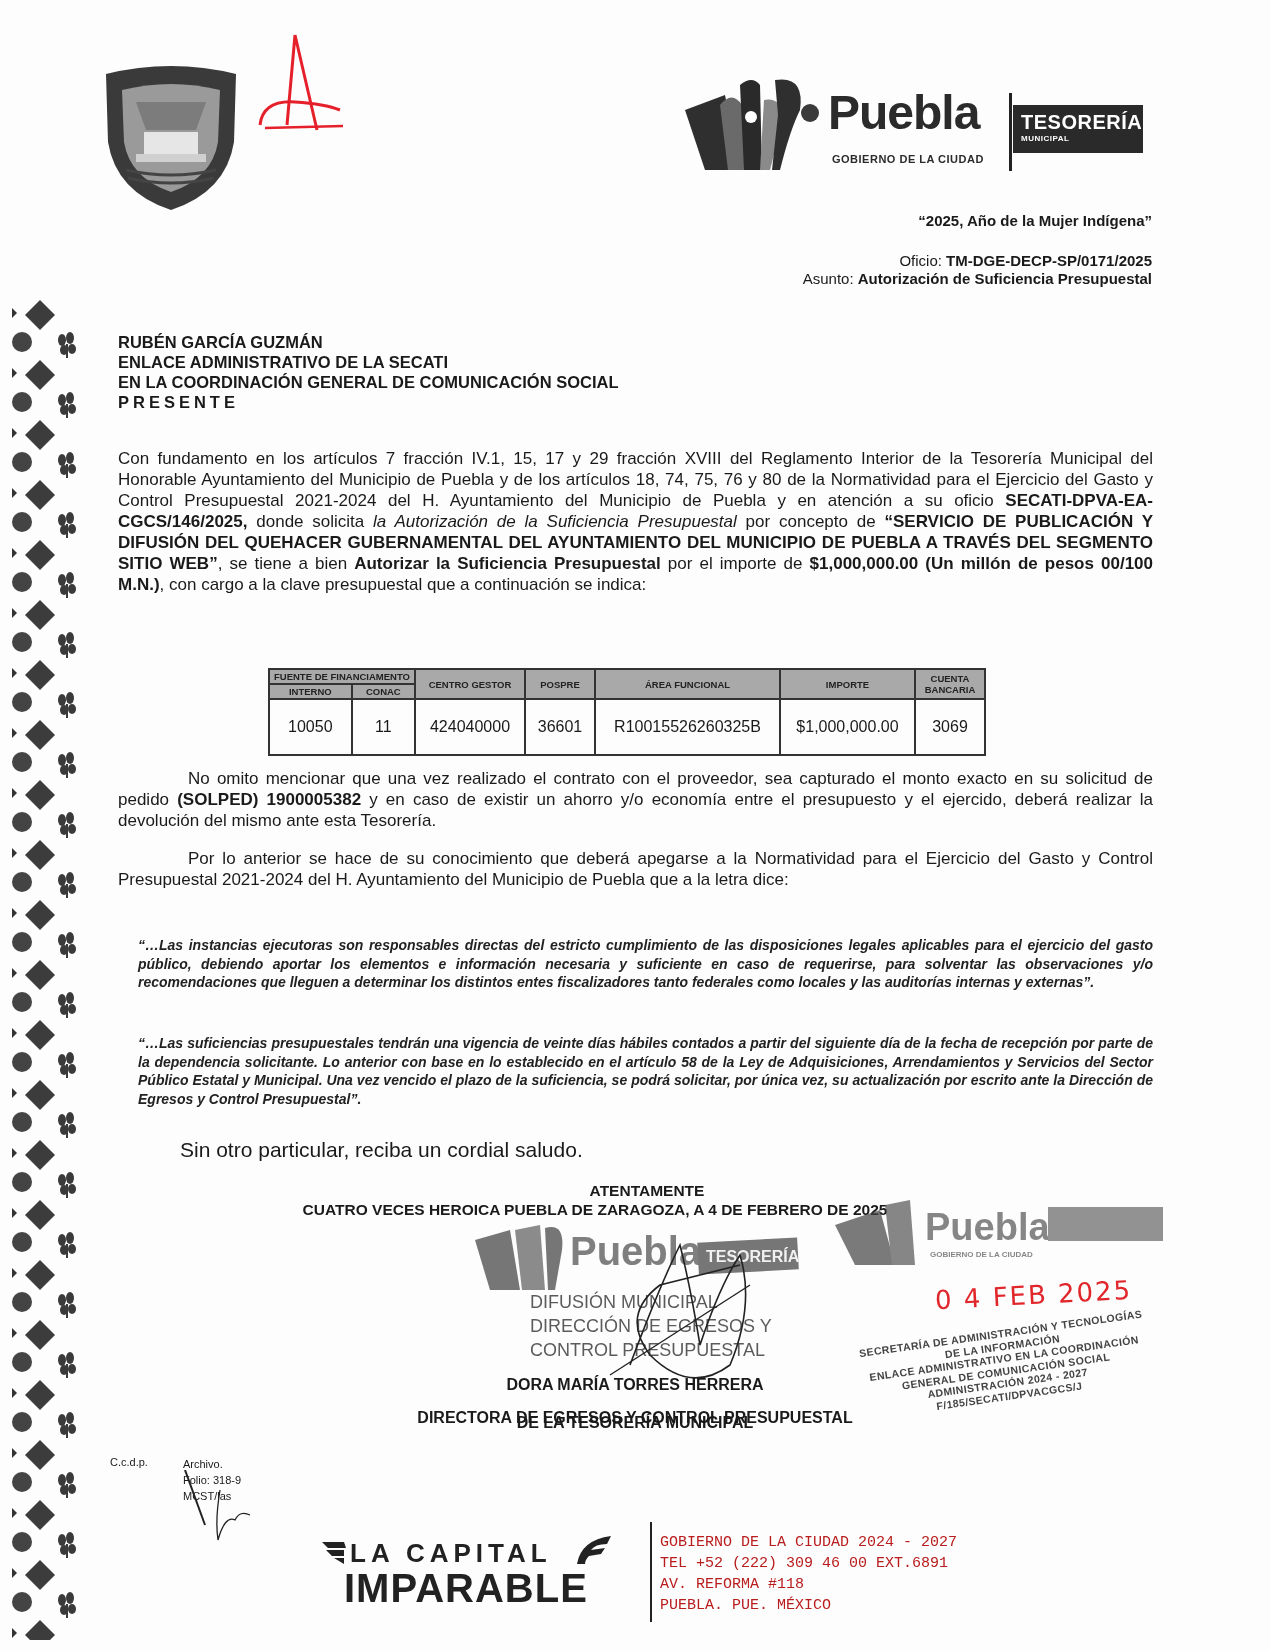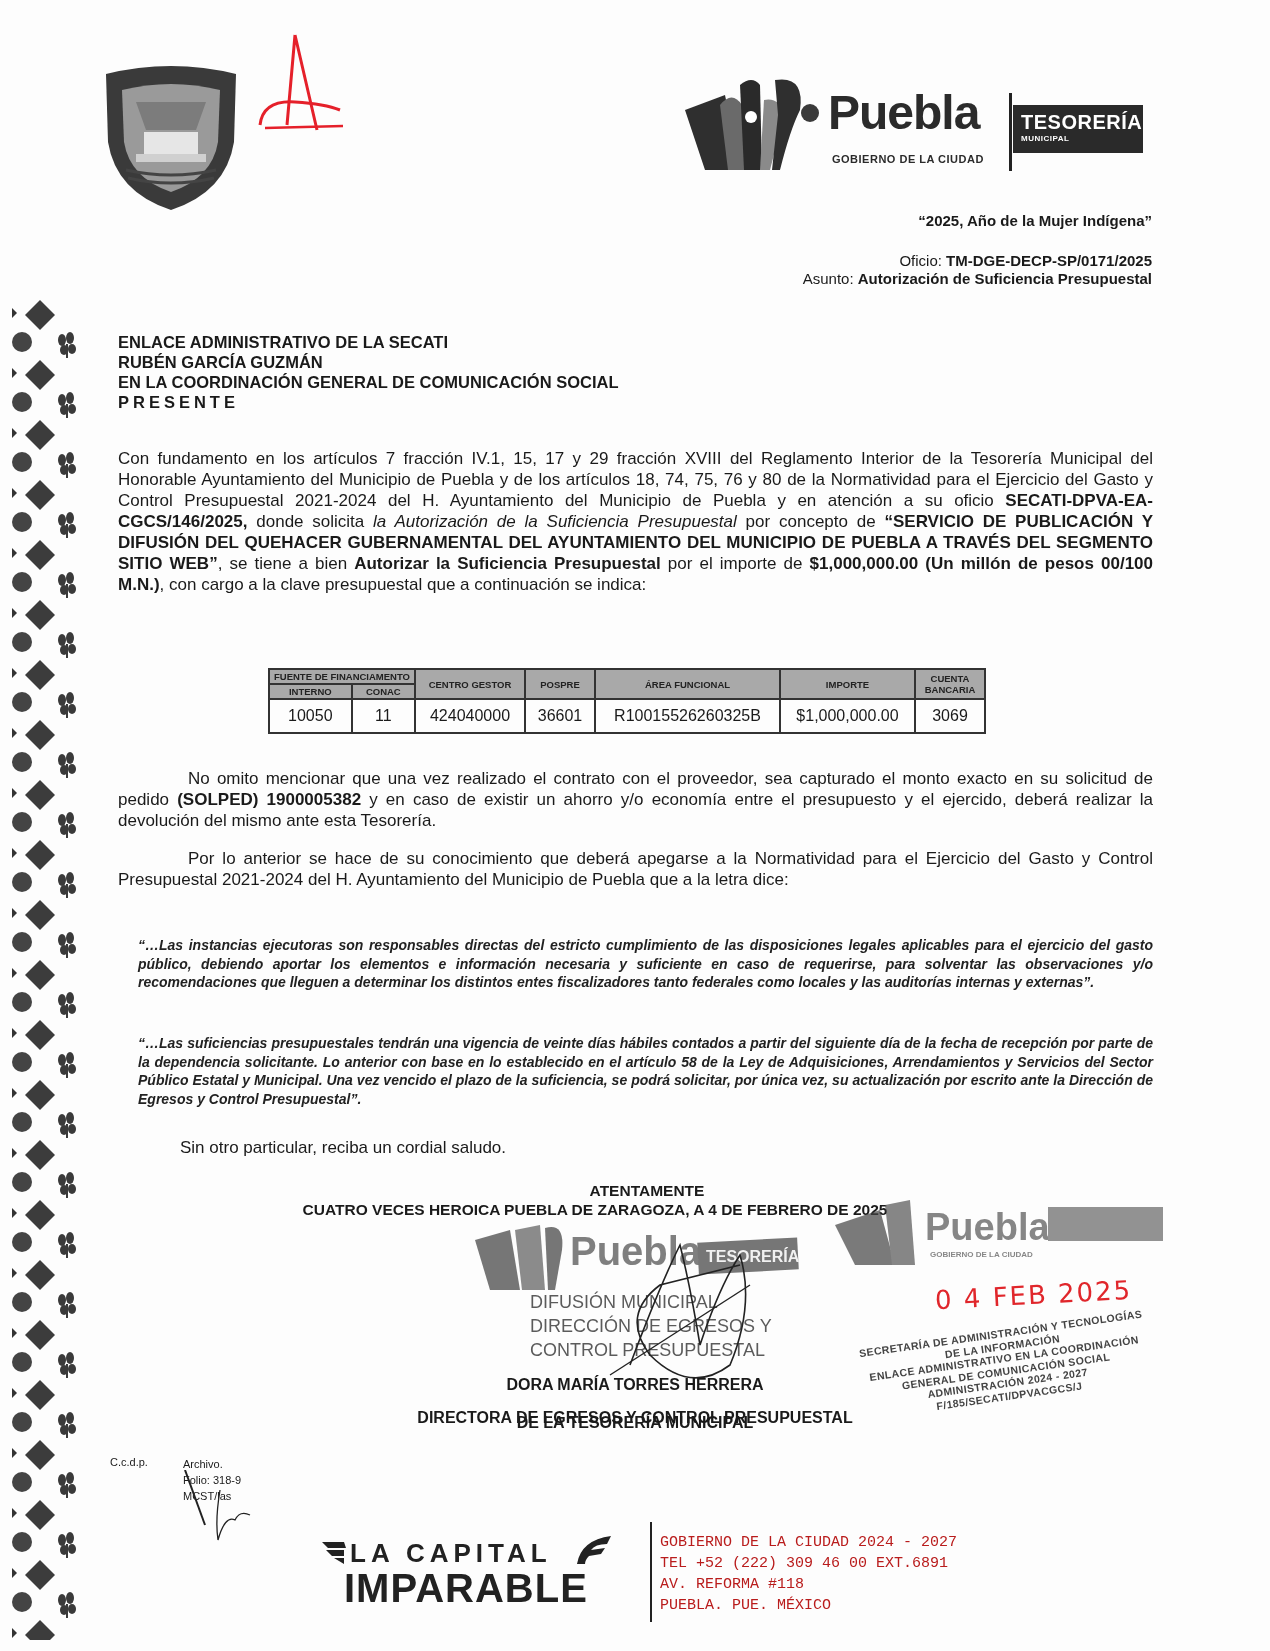--- a/index.html
+++ b/index.html
@@ -35,29 +35,29 @@
   .addressee .presente { letter-spacing: 4px; }
 
   .para { left: 118px; width: 1035px; font-size: 17px; line-height: 21px; text-align: justify; }
   .p1 { top: 448px; }
   .indent { text-indent: 70px; }
   .p2 { top: 768px; }
   .p3 { top: 848px; }
   .quote { left: 138px; width: 1015px; font-size: 14px; line-height: 18.5px; font-style: italic; font-weight: bold; text-align: justify; color: #222; }
   .q1 { top: 936px; }
   .q2 { top: 1034px; }
-  .p4 { left: 180px; top: 1138px; font-size: 17px; }
+  .p4 { left: 180px; top: 1138px; font-size: 21px; }
 
   
   .budget-table { left: 268px; top: 668px; border-collapse: collapse; font-size: 16px; }
   .budget-table th {
     background: #a9a9a9; border: 2px solid #333; font-size: 9.5px; font-weight: bold; color: #222;
     padding: 1px 4px; text-align: center; line-height: 11px;
   }
-  .budget-table td { border: 2px solid #333; padding: 5px 6px; text-align: center; height: 22px; }
+  .budget-table td { border: 2px solid #333; padding: 16px 6px; text-align: center; height: 22px; }
 
   
   .closing { left: 0; width: 1270px; text-align: center; font-weight: bold; font-size: 15.5px; }
   .c1 { top: 1182px; left: 12px; }
   .c2 { top: 1201px; left: -40px; }
   .stamp-tes { left: 470px; top: 1220px; width: 360px; height: 80px; opacity: 0.75; }
   .stamp-text { left: 530px; top: 1290px; font-size: 18px; color: #333; line-height: 24px; opacity: 0.8; }
   .signer { left: 0; width: 1270px; text-align: center; font-weight: bold; font-size: 16px; line-height: 19px; }
   .sg1 { top: 1375px; left: 0px; }
   .sg2 { top: 1394px; left: 0px; margin-top: 14px; }
@@ -167,22 +167,22 @@
 <div class="abs right-block oficio">
   <span>Oficio:</span>
   <b>TM-DGE-DECP-SP/0171/2025</b>
 </div>
 <div class="abs right-block asunto">
   <span>Asunto:</span>
   <b>Autorización de Suficiencia Presupuestal</b>
 </div>
 
 <div class="abs addressee">
+  <div>RUBÉN GARCÍA GUZMÁN</div>
   <div>ENLACE ADMINISTRATIVO DE LA SECATI</div>
-  <div>RUBÉN GARCÍA GUZMÁN</div>
   <div>EN LA COORDINACIÓN GENERAL DE COMUNICACIÓN SOCIAL</div>
   <div class="presente">PRESENTE</div>
 </div>
 
 <div class="abs para p1"><span>Con fundamento en los artículos 7 fracción IV.1, 15, 17 y 29 fracción XVIII del Reglamento Interior de la Tesorería Municipal del Honorable Ayuntamiento del Municipio de Puebla y de los artículos 18, 74, 75, 76 y 80 de la Normatividad para el Ejercicio del Gasto y Control Presupuestal 2021-2024 del H. Ayuntamiento del Municipio de Puebla y en atención a su oficio </span><b>SECATI-DPVA-EA-CGCS/146/2025,</b><span> donde solicita </span><i>la Autorización de la Suficiencia Presupuestal</i><span> por concepto de </span><b>“SERVICIO DE PUBLICACIÓN Y DIFUSIÓN DEL QUEHACER GUBERNAMENTAL DEL AYUNTAMIENTO DEL MUNICIPIO DE PUEBLA A TRAVÉS DEL SEGMENTO SITIO WEB”</b><span>, se tiene a bien </span><b>Autorizar la Suficiencia Presupuestal</b><span> por el importe de </span><b>$1,000,000.00 (Un millón de pesos 00/100 M.N.)</b><span>, con cargo a la clave presupuestal que a continuación se indica:</span></div>
 
 <table class="abs budget-table">
   <thead>
     <tr>
       <th colspan="2">FUENTE DE FINANCIAMENTO</th>

